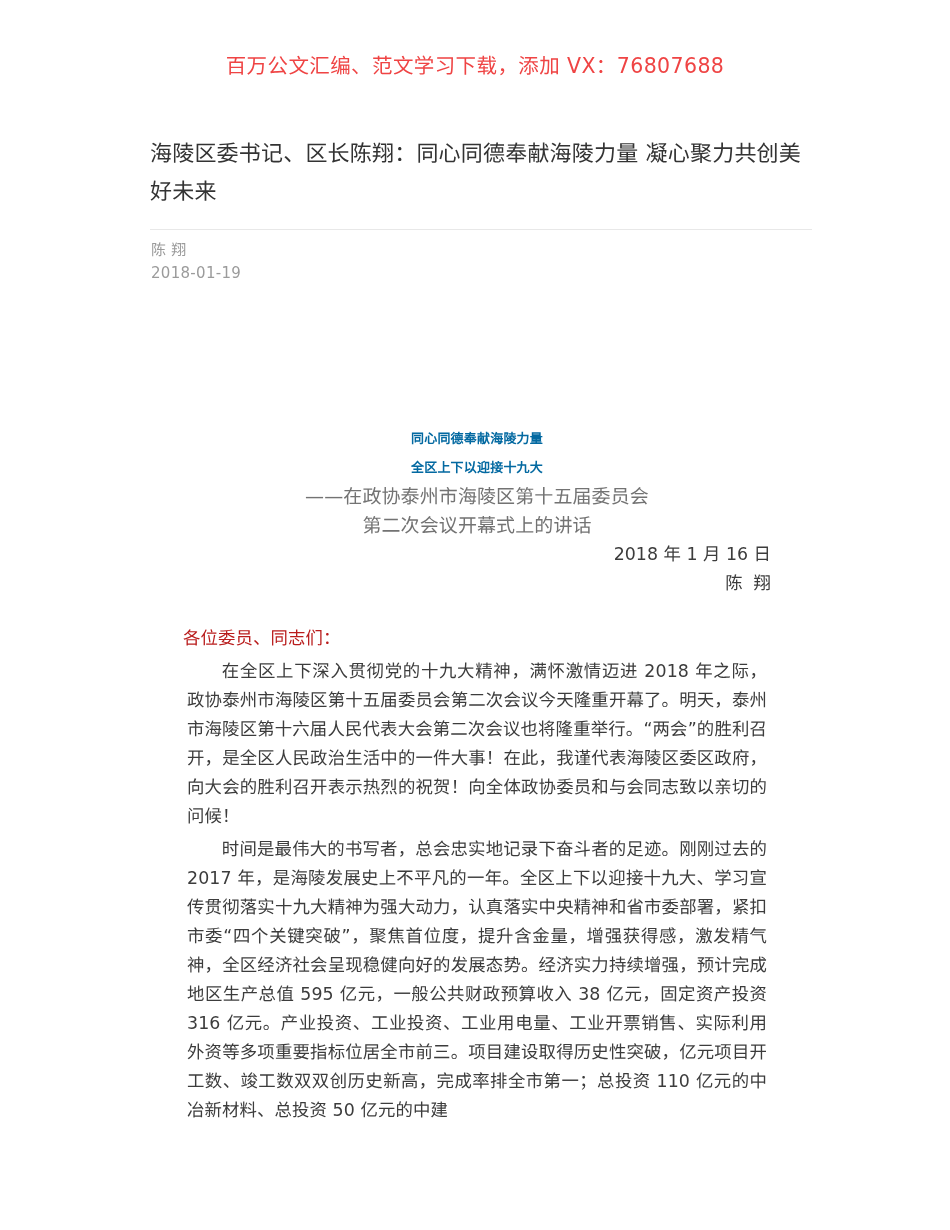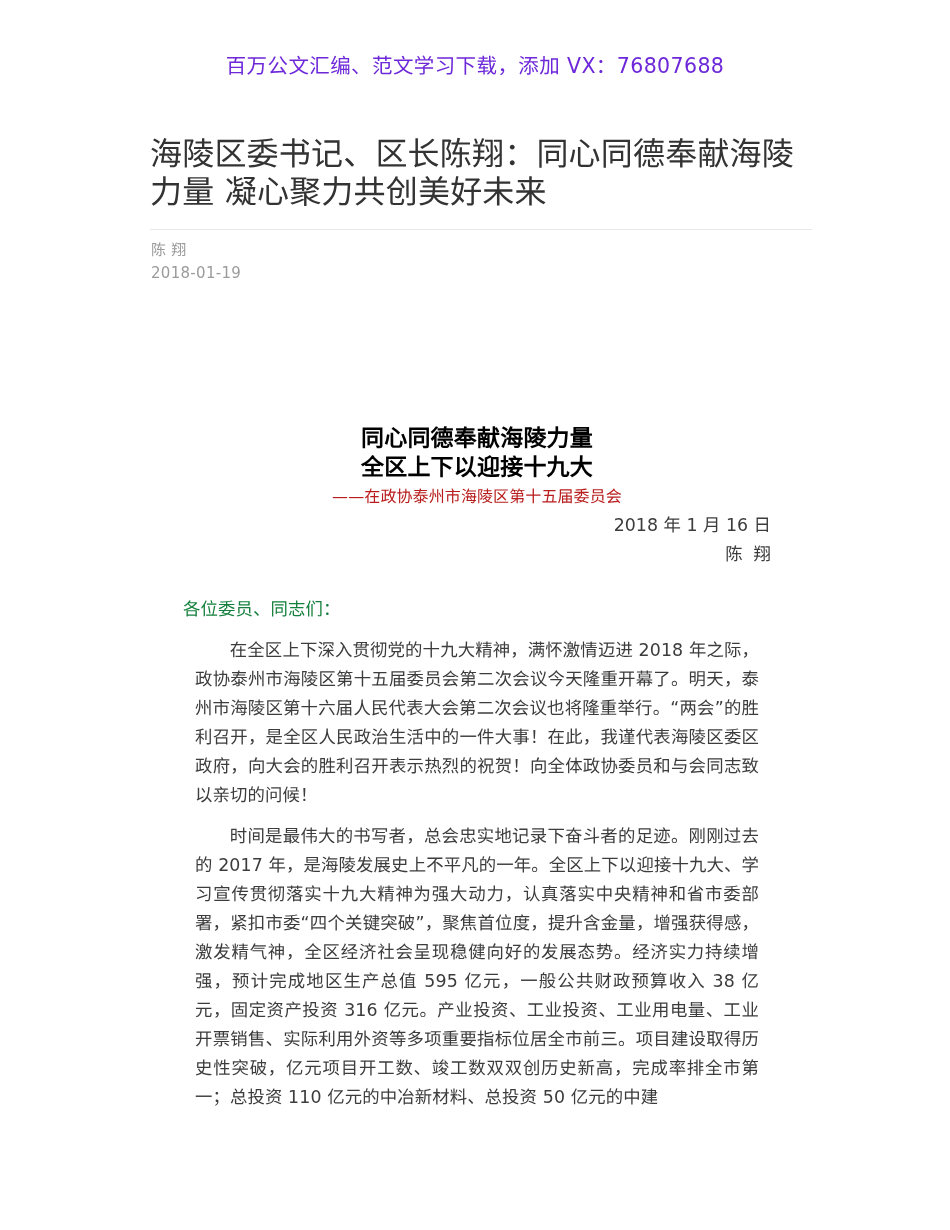--- a/index.html
+++ b/index.html
@@ -27,39 +27,39 @@
   
   .promo-banner {
     position: absolute;
     left: 0;
     top: 52px;
     width: 950px;
     text-align: center;
   }
   .promo-banner-text {
     display: inline-block;
-    color: #6d28d9;
+    color: #ef4444;
     font-size: 20.5px;
     line-height: 28px;
     letter-spacing: 0.4px;
     white-space: nowrap;
     font-family: "DejaVu Sans", "Liberation Sans", sans-serif;
   }
 
   
   .article-header {
     position: absolute;
     left: 150px;
     top: 135px;
     width: 662px;
   }
   .article-title {
     margin: 0;
     color: #333333;
-    font-size: 32px;
+    font-size: 22px;
     font-weight: 400;
     line-height: 38px;
     letter-spacing: 0.2px;
     font-family: "DejaVu Sans", "Liberation Sans", sans-serif;
   }
 
   .header-divider {
     position: absolute;
     left: 150px;
     top: 221px;
@@ -89,64 +89,64 @@
   
   .doc-body {
     position: absolute;
     left: 183px;
     top: 424px;
     width: 588px;
   }
 
   .speech-heading {
     text-align: center;
-    color: #000000;
-    font-size: 23px;
+    color: #0369a1;
+    font-size: 13px;
     font-weight: bold;
     line-height: 29px;
     letter-spacing: 0.2px;
     font-family: "DejaVu Sans", "Liberation Sans", sans-serif;
   }
   .speech-heading-line { display: block; }
 
   .speech-subheading {
     text-align: center;
-    color: #b91c1c;
-    font-size: 16px;
+    color: #737373;
+    font-size: 19px;
     font-weight: 400;
     line-height: 29px;
     letter-spacing: 0.1px;
     font-family: "DejaVu Sans", "Liberation Sans", sans-serif;
   }
   .speech-subheading-line { display: block; }
 
   .speech-date,
   .speech-signature {
     text-align: right;
     color: #3c3c3c;
     font-size: 17.4px;
     font-weight: 400;
     line-height: 29px;
     white-space: pre;
     font-family: "DejaVu Sans", "Liberation Sans", sans-serif;
   }
 
   .salutation {
     margin-top: 26px;
-    color: #15803d;
+    color: #b91c1c;
     font-size: 17.4px;
     line-height: 29px;
     letter-spacing: 0.1px;
     text-align: justify;
     text-justify: inter-ideograph;
     font-family: "DejaVu Sans", "Liberation Sans", sans-serif;
   }
 
   .body-paragraph {
-    margin: 12px;
+    margin: 4px;
     color: #3c3c3c;
     font-size: 17.4px;
     line-height: 29px;
     letter-spacing: 0.1px;
     text-align: justify;
     text-justify: inter-ideograph;
     text-indent: 2em;
     font-family: "DejaVu Sans", "Liberation Sans", sans-serif;
   }
 </style>
@@ -172,20 +172,21 @@
 
   <div class="doc-body">
 
     <div class="speech-heading">
       <span class="speech-heading-line">同心同德奉献海陵力量</span>
       <span class="speech-heading-line">全区上下以迎接十九大</span>
     </div>
 
     <div class="speech-subheading">
       <span class="speech-subheading-line">——在政协泰州市海陵区第十五届委员会</span>
+      <span class="speech-subheading-line">第二次会议开幕式上的讲话</span>
     </div>
 
     <div class="speech-date">2018 年 1 月 16 日</div>
 
     <div class="speech-signature">陈  翔</div>
 
     <div class="salutation">各位委员、同志们：</div>
 
     <p class="body-paragraph">在全区上下深入贯彻党的十九大精神，满怀激情迈进 2018 年之际，政协泰州市海陵区第十五届委员会第二次会议今天隆重开幕了。明天，泰州市海陵区第十六届人民代表大会第二次会议也将隆重举行。“两会”的胜利召开，是全区人民政治生活中的一件大事！在此，我谨代表海陵区委区政府，向大会的胜利召开表示热烈的祝贺！向全体政协委员和与会同志致以亲切的问候！</p>
 

